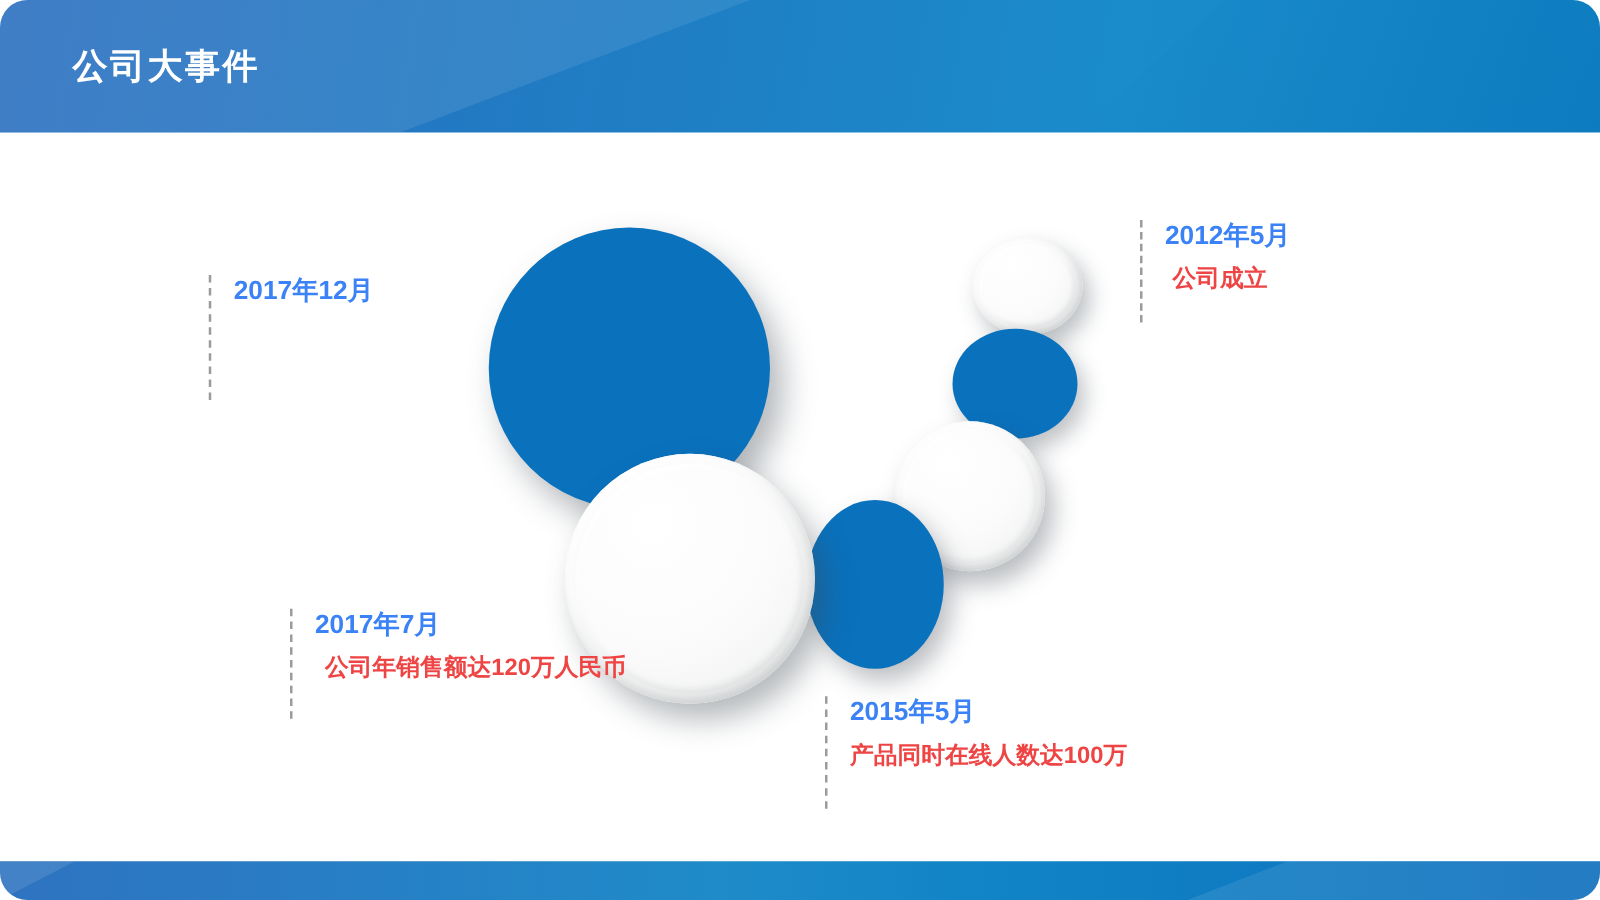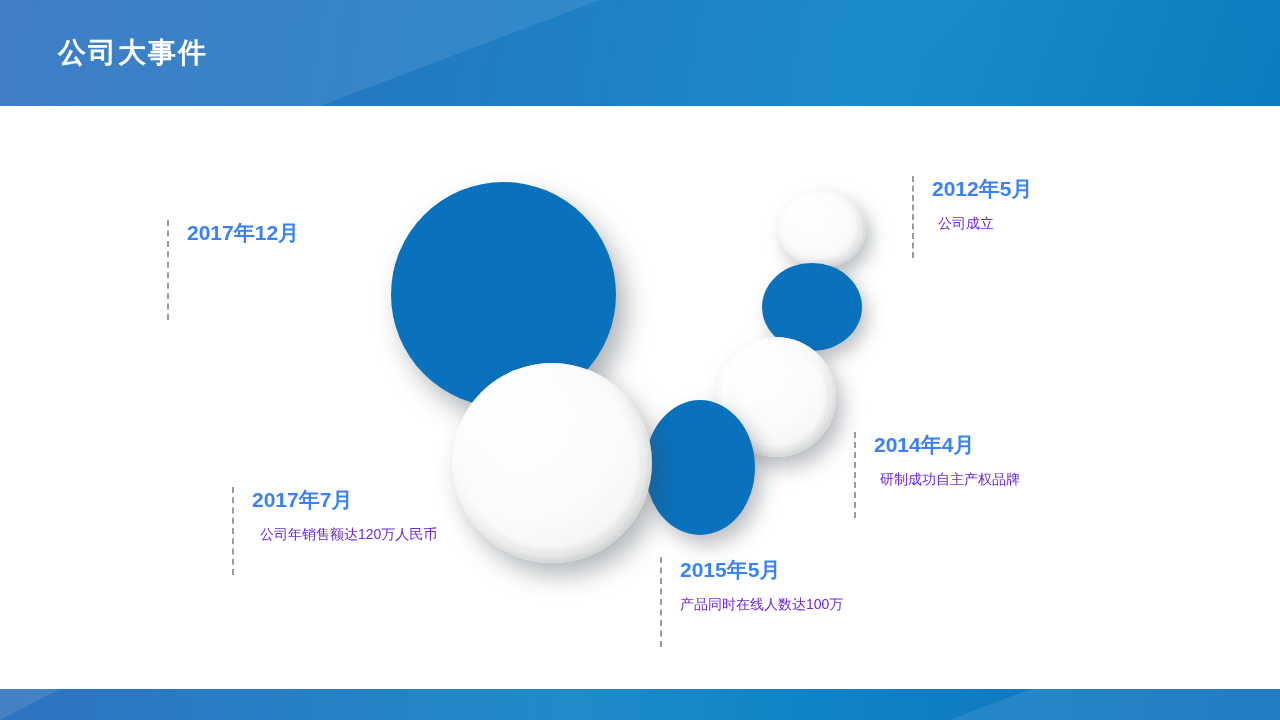--- a/index.html
+++ b/index.html
@@ -7,20 +7,21 @@
     padding: 0;
     background: #ffffff;
   }
   .slide {
     position: relative;
     width: 1280px;
     height: 720px;
     overflow: hidden;
     background: #ffffff;
     font-family: "Liberation Sans", "DejaVu Sans", sans-serif;
+    border-radius: 22px;
   }
 
   
   .header {
     position: absolute;
     left: 0; top: 0;
     width: 1280px;
     height: 106px;
     background: linear-gradient(100deg, #2a6fc0 0%, #1f7ec4 42%, #1a8ccb 70%, #0f83c6 100%);
     overflow: hidden;
@@ -169,25 +170,26 @@
   }
   .entry-year {
     color: #3b82f6;
     font-size: 21px;
     font-weight: bold;
     line-height: 26px;
     white-space: nowrap;
     margin: 0 0 10px 0;
   }
   .entry-desc {
-    color: #6d28d9;
-    font-size: 14px;
+    color: #ef4444;
+    font-size: 19px;
     line-height: 23px;
     white-space: pre-line;
     margin: 0;
+    font-weight: bold;
   }
 
   .e-2017-12 { left: 167px; top: 220px;  height: 100px; }
   .e-2017-7  { left: 232px; top: 487px;  height: 88px;  }
   .e-2015-5  { left: 660px; top: 557px;  height: 90px;  }
   .e-2014-4  { left: 854px; top: 432px;  height: 86px;  }
   .e-2013-8  { left: 908px; top: 303px;  height: 100px; }
   .e-2012-5  { left: 912px; top: 176px;  height: 82px;  }
 
   
@@ -223,24 +225,20 @@
   <div class="entry e-2017-7">
     <div class="entry-year">2017年7月</div>
     <div class="entry-desc">公司年销售额达120万人民币</div>
   </div>
 
   <div class="entry e-2015-5">
     <div class="entry-year">2015年5月</div>
     <div class="entry-desc">产品同时在线人数达100万</div>
   </div>
 
-  <div class="entry e-2014-4">
-    <div class="entry-year">2014年4月</div>
-    <div class="entry-desc">研制成功自主产权品牌</div>
-  </div>
 
 
   <div class="entry e-2012-5">
     <div class="entry-year">2012年5月</div>
     <div class="entry-desc">公司成立</div>
   </div>
 
   <div class="footer">
     <div class="footer-diag-l"></div>
     <div class="footer-diag-r"></div>

